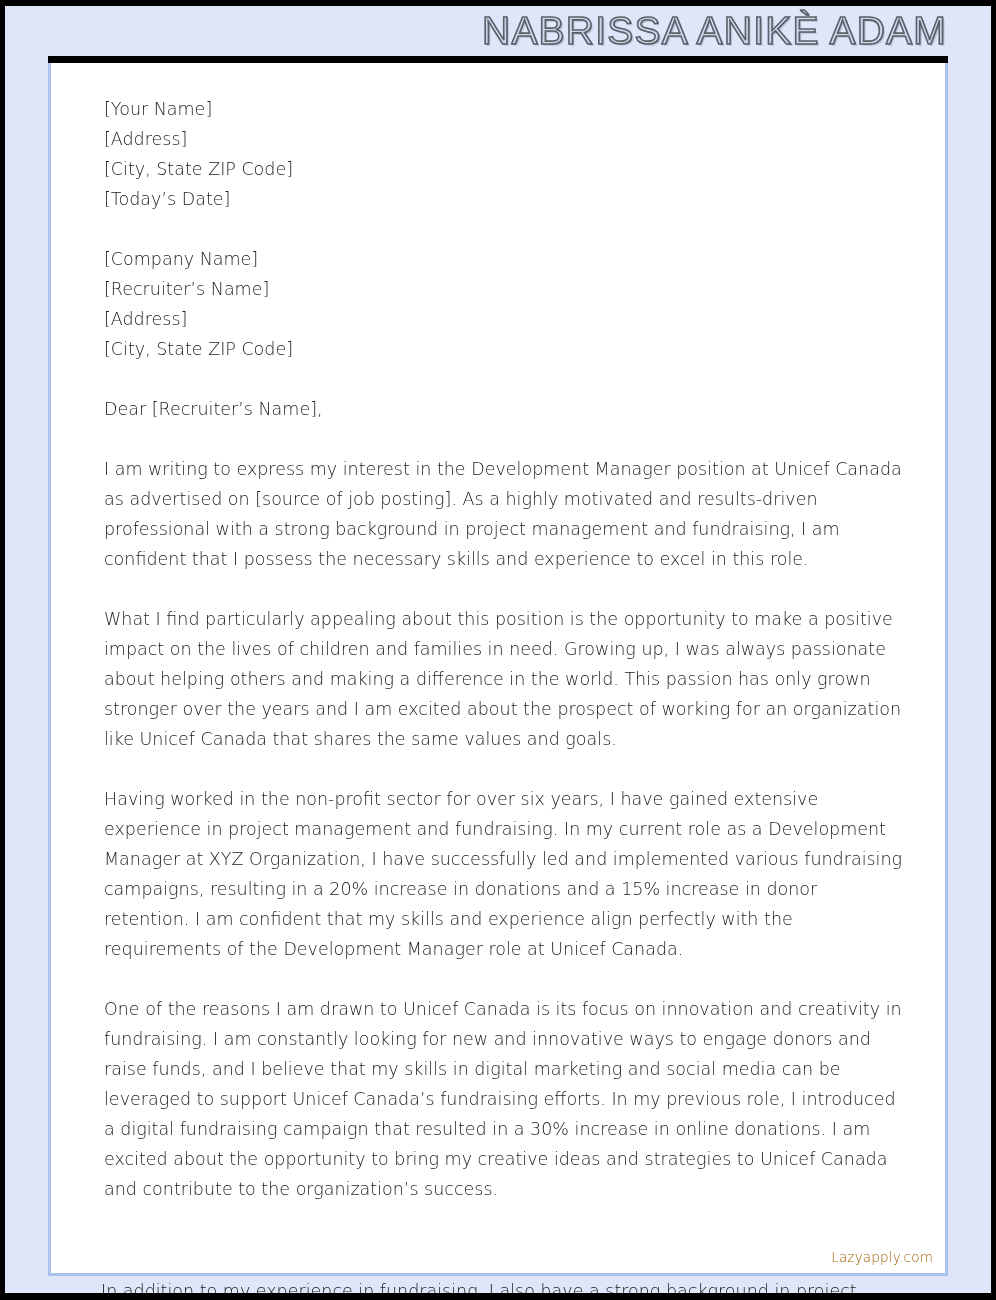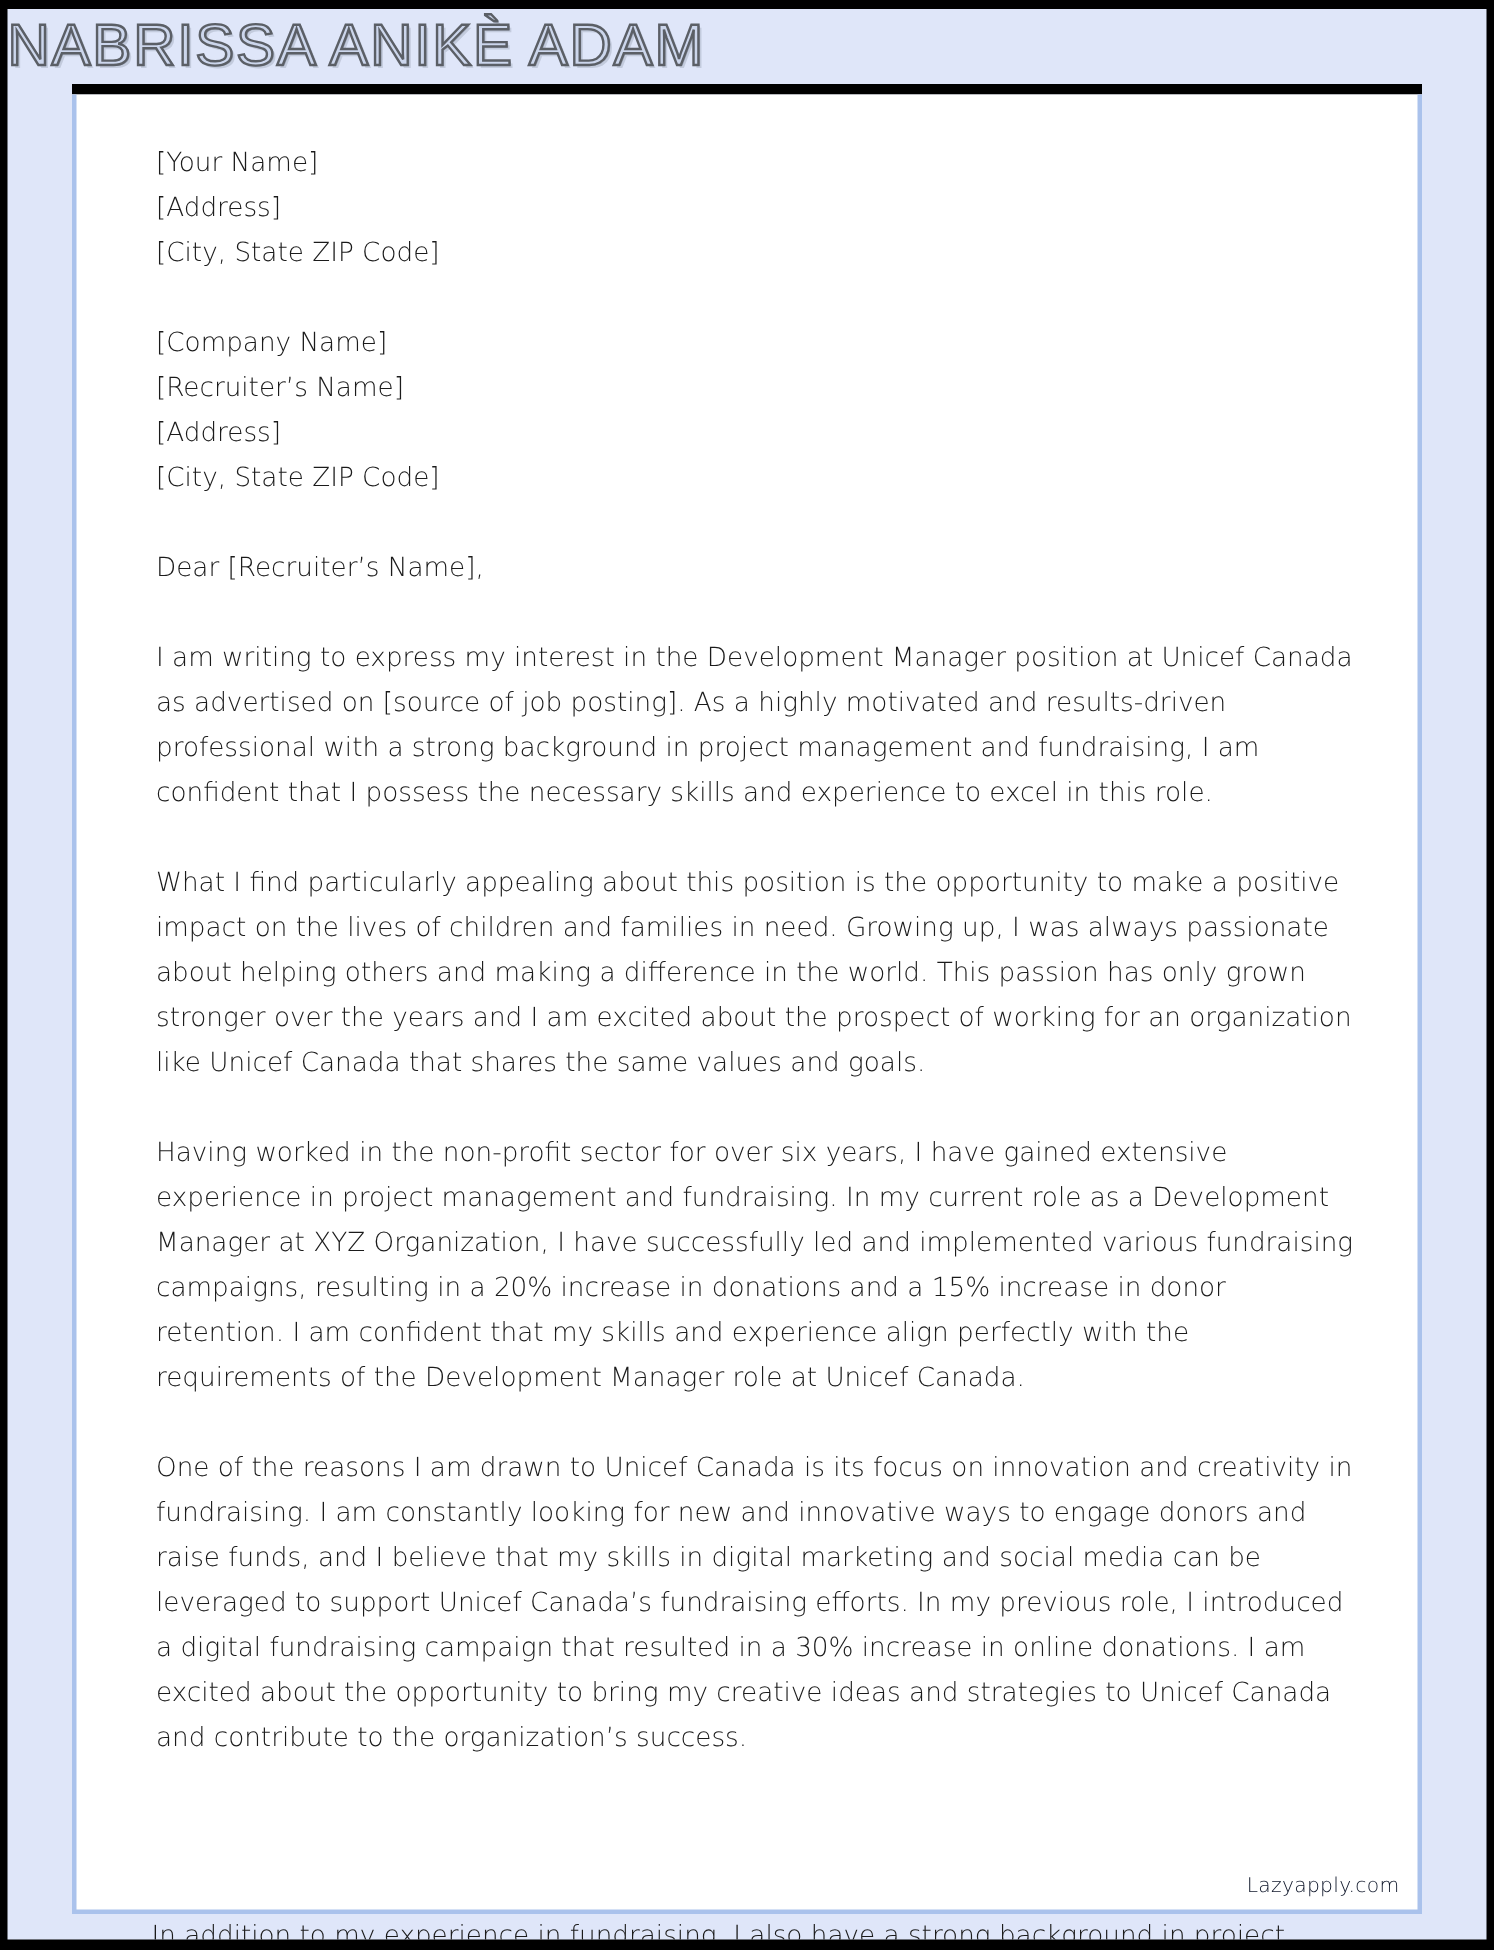--- a/index.html
+++ b/index.html
@@ -29,22 +29,22 @@
 
   
   .header {
     position: absolute;
     left: 0;
     top: 0;
     width: 986px;
     height: 50px;
     display: flex;
     align-items: center;
-    justify-content: flex-start;
-    padding-right: 60px;
+    justify-content: flex-end;
+    padding-right: 44px;
     box-sizing: border-box;
   }
   .header-name {
     font-family: "Liberation Sans", sans-serif;
     font-size: 39px;
     letter-spacing: 1.2px;
     font-weight: 400;
     line-height: 1;
     color: #ccd6ec;
     -webkit-text-stroke: 1.6px #5b5f66;
@@ -102,21 +102,21 @@
   }
   .block-gap { height: 30px; }
 
   
   .watermark {
     position: absolute;
     right: 12px;
     bottom: 8px;
     font-family: "DejaVu Sans", sans-serif;
     font-size: 13.5px;
-    color: #0f172a;
+    color: #a16207;
     font-weight: 300;
     letter-spacing: 0.2px;
   }
 
   
   .continuation {
     position: absolute;
     left: 96px;
     top: 1272px;
     width: 840px;
@@ -140,20 +140,21 @@
 
   <div class="header-rule"></div>
 
   <div class="page">
     <div class="page-inner">
 
       <div>
         <div class="letter-line">[Your Name]</div>
         <div class="letter-line">[Address]</div>
         <div class="letter-line">[City, State ZIP Code]</div>
+        <div class="letter-line">[Today’s Date]</div>
       </div>
 
       <div class="block-gap"></div>
 
       <div>
         <div class="letter-line">[Company Name]</div>
         <div class="letter-line">[Recruiter’s Name]</div>
         <div class="letter-line">[Address]</div>
         <div class="letter-line">[City, State ZIP Code]</div>
       </div>

